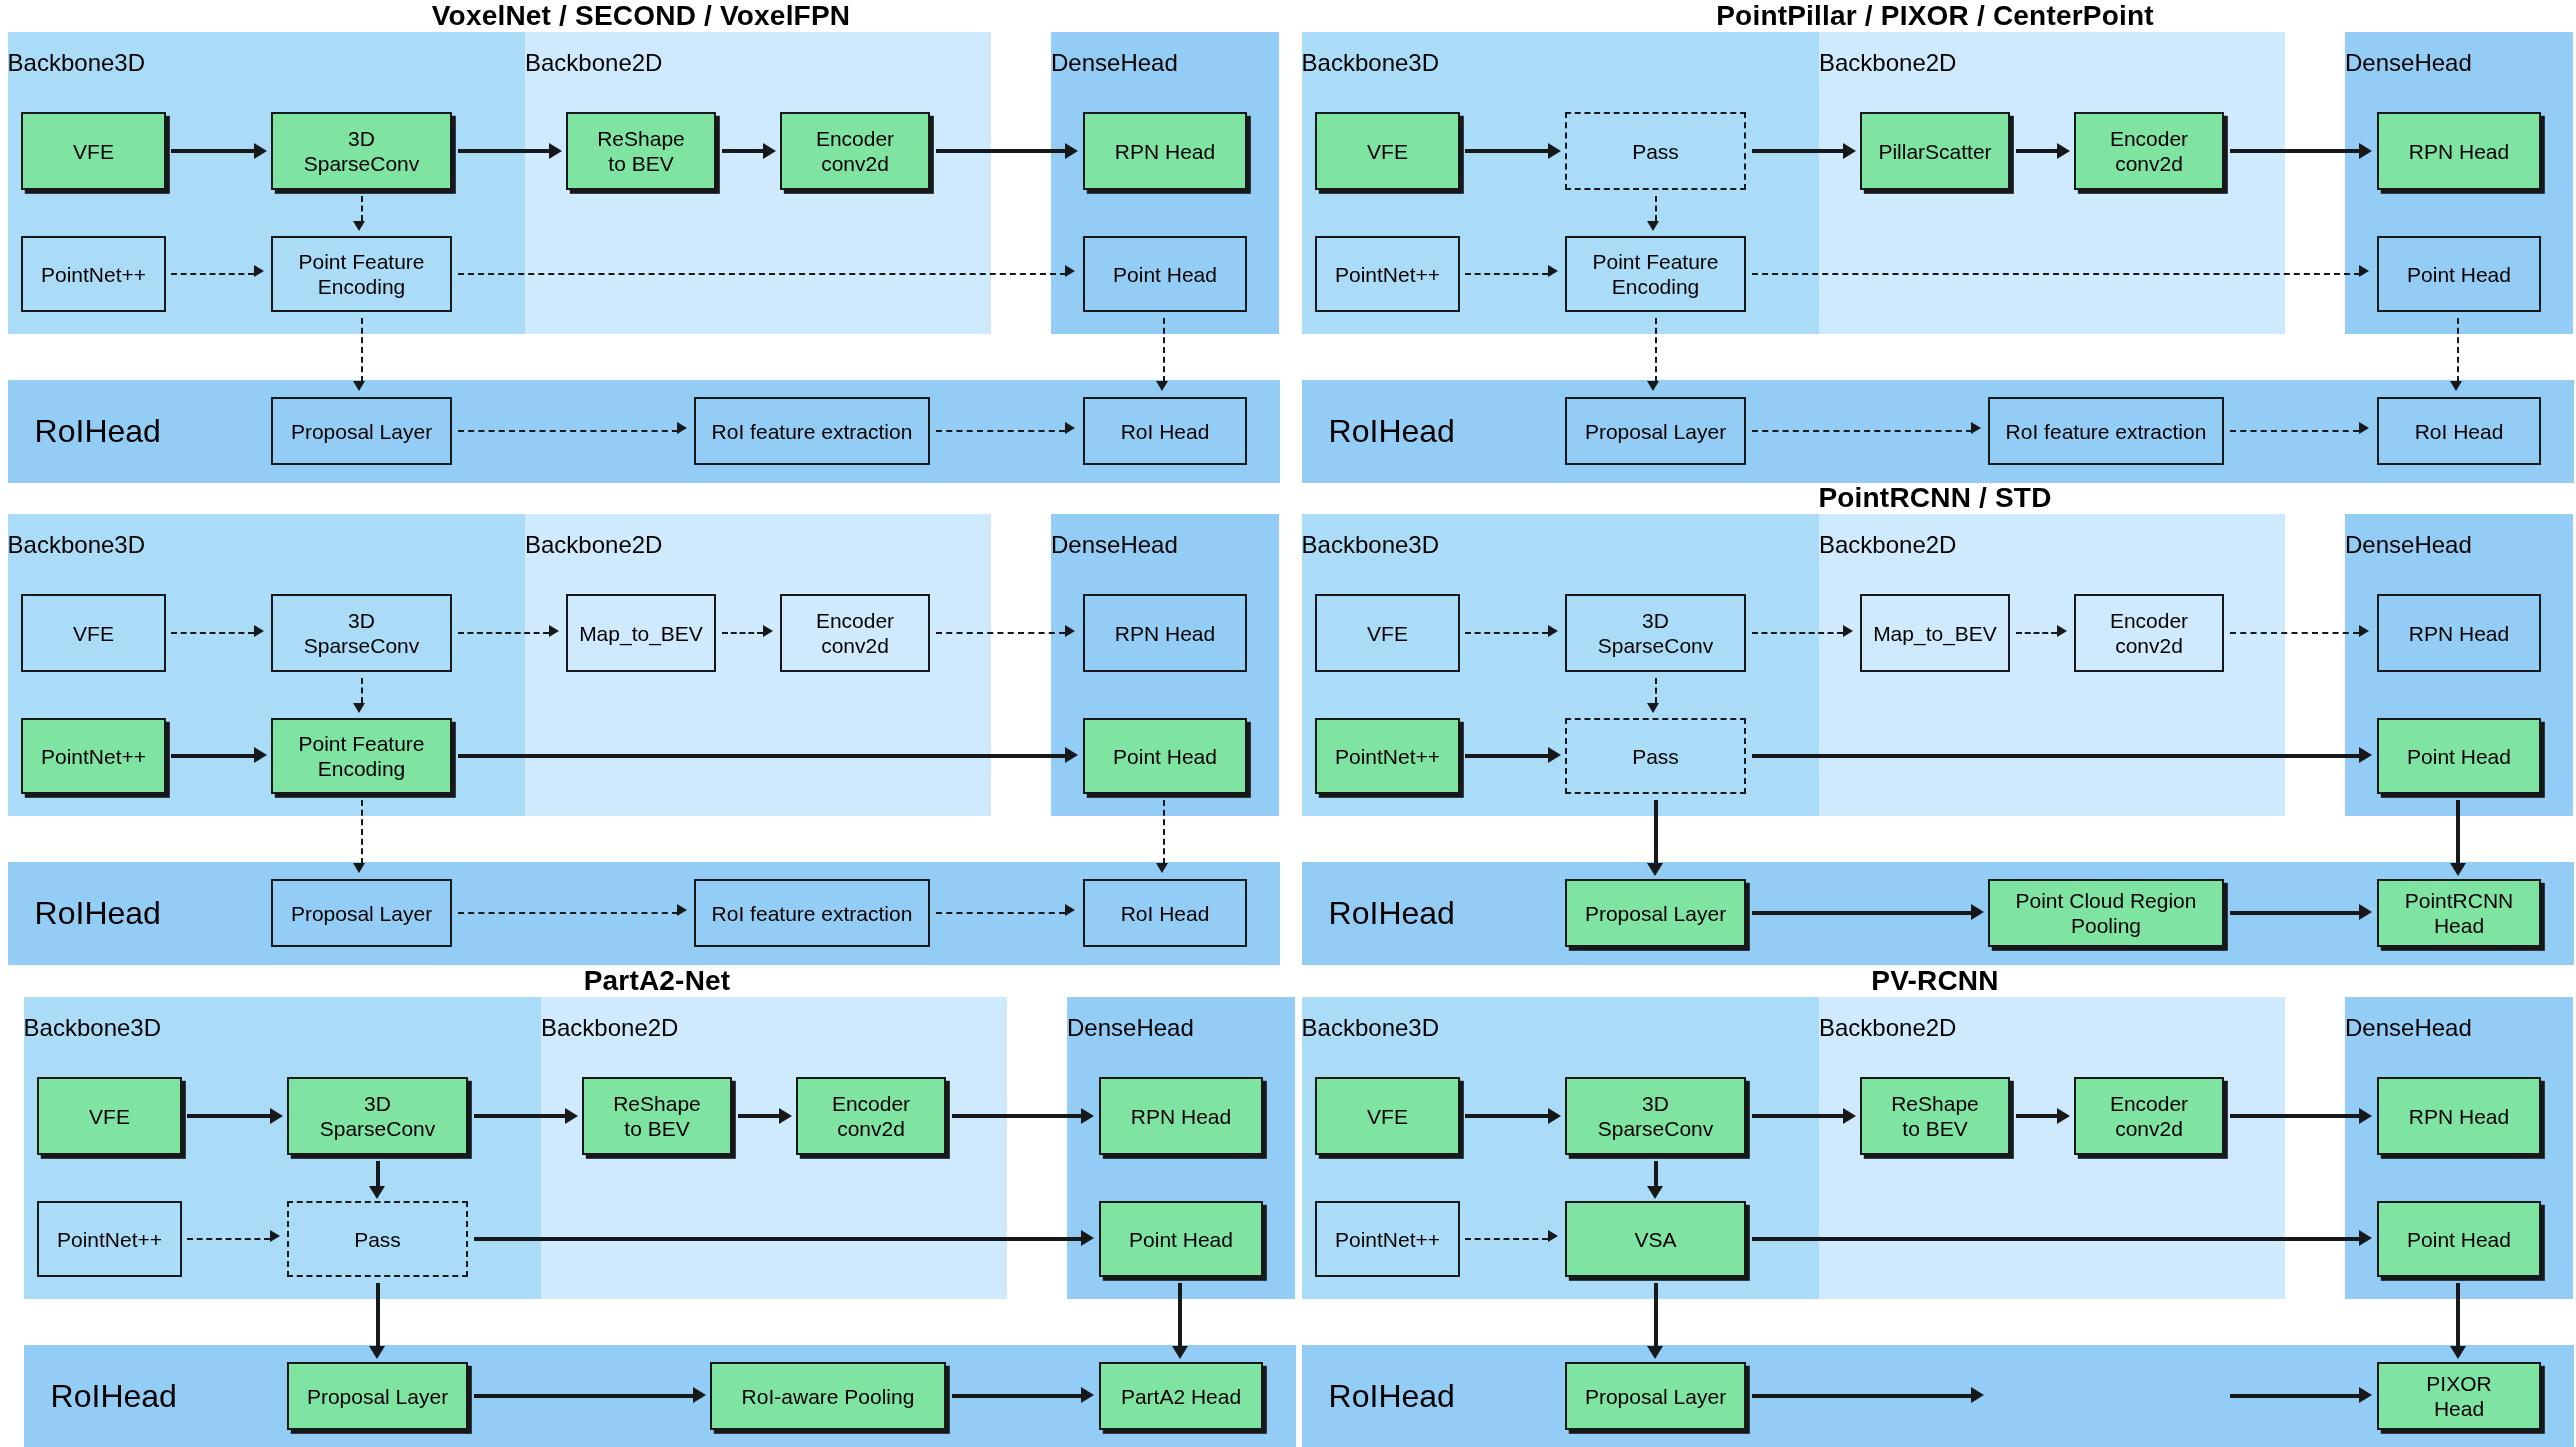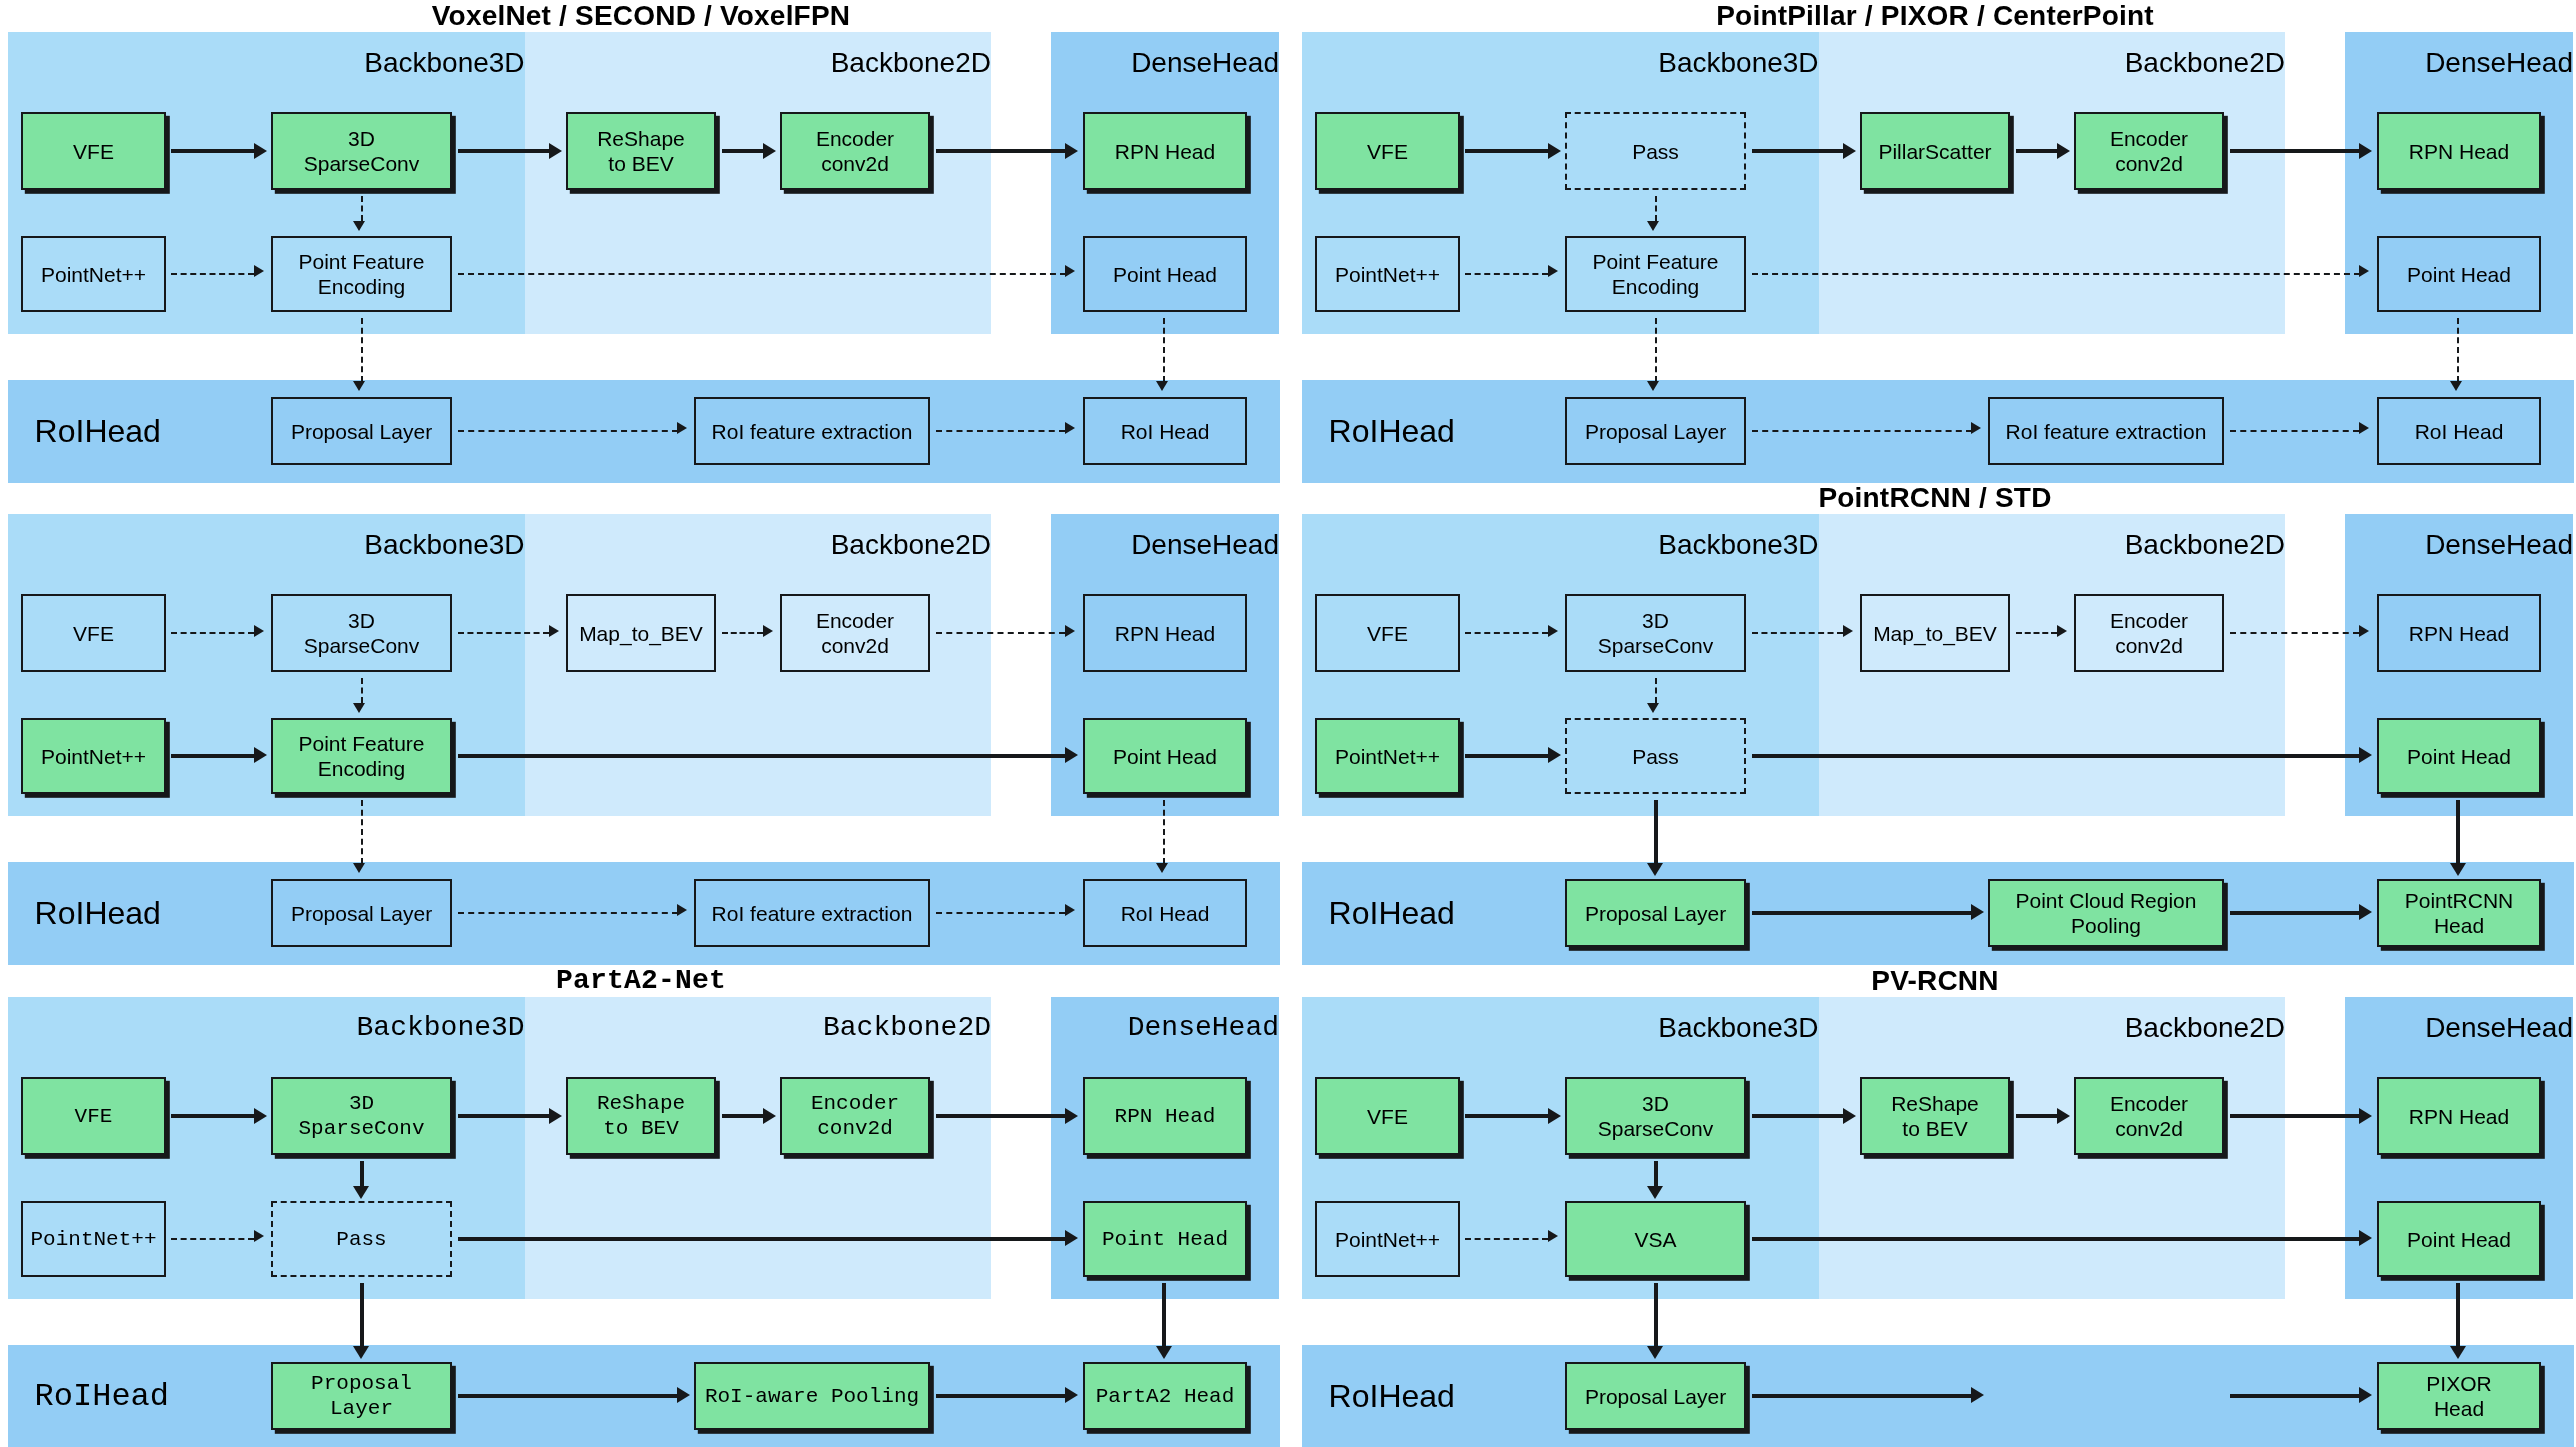--- a/index.html
+++ b/index.html
@@ -20,22 +20,22 @@
   }
 
   
   .band{position:absolute;}
   .band-b3d{background:#aadcf8;}
   .band-b2d{background:#cfeafc;}
   .band-dh {background:#93cdf5;}
   .band-roi{background:#93cdf5;}
 
   .band-label{
-    position:absolute;top:17px;width:100%;text-align:right;
-    font-size:28px;line-height:27px;white-space:nowrap;
+    position:absolute;top:17px;width:100%;text-align:left;
+    font-size:24px;line-height:27px;white-space:nowrap;
   }
   .roi-label{
     position:absolute;font-size:32px;line-height:27px;white-space:nowrap;
   }
 
   
   .node{
     position:absolute;
     box-sizing:border-box;
     border:2.9px solid #16181a;
@@ -277,21 +277,21 @@
 Head</div>
       <div class="edge h" style="left: 458px; top: 429px; width: 220px; height: 3.8px;"></div>
       <div class="ah-r" style="left: 677px; top: 422px;"></div>
       <div class="edge h" style="left: 936px; top: 429px; width: 129px; height: 3.8px;"></div>
       <div class="ah-r" style="left: 1065px; top: 422px;"></div>
       <div class="edge v" style="left: 360px; top: 318px; height: 64px;"></div>
       <div class="ah-d" style="left: 353px; top: 381px;"></div>
       <div class="edge v" style="left: 1162px; top: 318px; height: 64px;"></div>
       <div class="ah-d" style="left: 1156px; top: 381px;"></div>
     </div>
-    <div class="panel" style="left: 0px; top: 965px; font-family: Liberation Mono, monospace;">
+    <div class="panel" style="left: 16px; top: 965px;">
       <div class="panel-title">PartA2-Net</div>
       <div class="band band-b3d" style="left: 7.6px; top: 32px; width: 517px; height: 302px;">
         <div class="band-label">Backbone3D</div>
       </div>
       <div class="band band-b2d" style="left: 525px; top: 32px; width: 466px; height: 302px;">
         <div class="band-label">Backbone2D</div>
       </div>
       <div class="band band-dh" style="left: 1051px; top: 32px; width: 228px; height: 302px;">
         <div class="band-label">DenseHead</div>
       </div>

